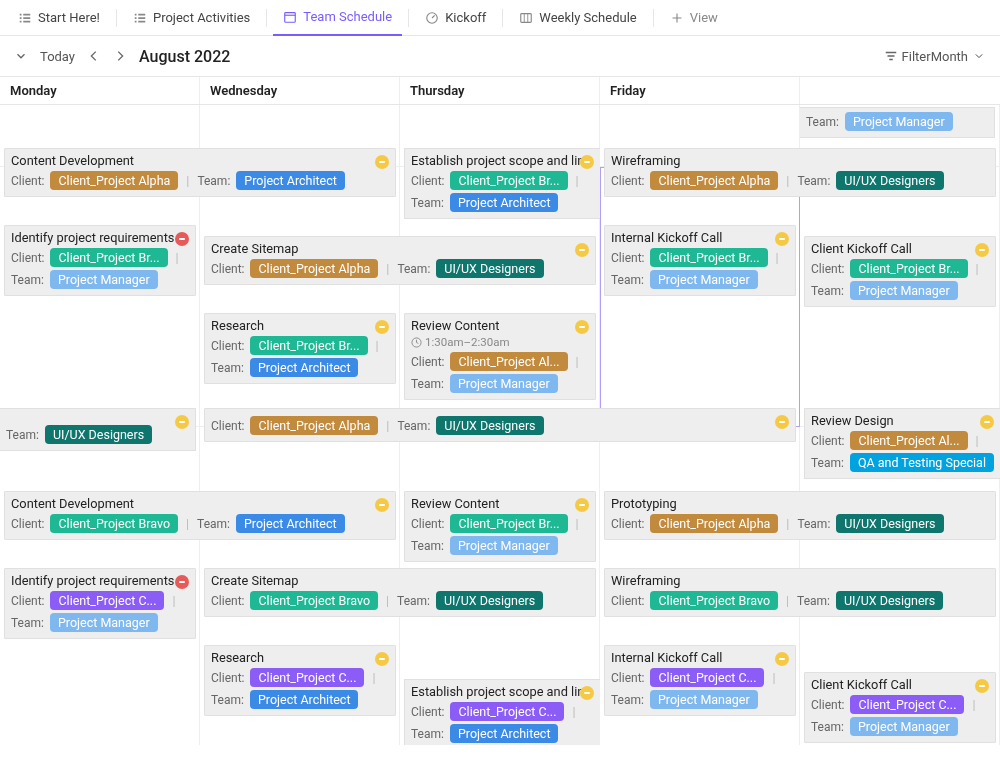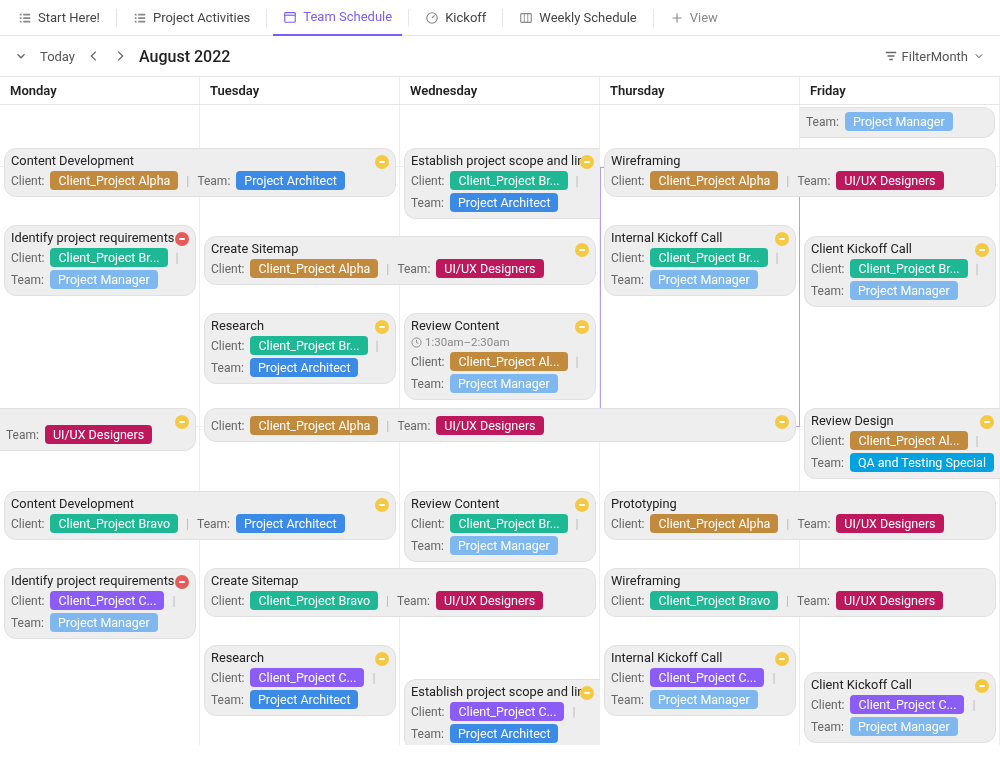--- a/index.html
+++ b/index.html
@@ -18,38 +18,38 @@
   .tb-spacer { flex:1; }
   .tb-right { display:flex; align-items:center; color:#555;}
   .cal-head { display:grid; grid-template-columns: repeat(5,1fr); border-top:1px solid #e6e6e6; border-bottom:1px solid #e6e6e6; }
   .cal-head-cell { padding:6px 10px; font-weight:600; font-size:13px; color:#222; border-right:1px solid #eee;}
   .cal-grid { display:grid; grid-template-columns: repeat(5,1fr); }
   .cal-cell { border-right:1px solid #eee; border-bottom:1px solid #eee; position:relative; min-height:50px; padding-bottom:22px;}
   .cal-cell.today-outline { outline:1.5px solid #b49cff; outline-offset:-1px; }
   .date { position:absolute; bottom:4px; right:8px; font-size:13px; color:#444;}
   .date.today { color:#7b5cff; }
   .events-area { position:relative; padding-top:4px;}
-  .event { background:#eeeeee; border:1px solid #e0e0e0; border-radius:12px; padding:4px 6px 6px 6px; margin:3px 4px; font-size:12.5px; position:relative; overflow:hidden;}
+  .event { background:#eeeeee; border:1px solid #e0e0e0; border-radius:1px; padding:4px 6px 6px 6px; margin:3px 4px; font-size:12.5px; position:relative; overflow:hidden;}
   .event-title { white-space:nowrap; overflow:hidden; text-overflow:ellipsis; color:#222; font-size:12.8px;}
   .event-row { display:flex; align-items:center; gap:6px; margin-top:3px; flex-wrap:wrap;}
   .event-label { color:#666; font-size:12px;}
   .chip { border-radius:4px; padding:2px 8px; color:#fff; font-size:12.5px; white-space:nowrap; overflow:hidden; text-overflow:ellipsis; max-width:140px;}
   .sep { color:#bbb; margin:0 2px;}
   .status-dot { width:14px; height:14px; border-radius:50%; position:absolute; top:6px; right:6px; display:flex; align-items:center; justify-content:center;}
   .status-yellow { background:#f6c945; }
   .status-red { background:#e65a5a; }
   .status-dot::after { content:''; width:6px; height:2px; background:#fff; border-radius:1px;}
   .time-row { color:#888; font-size:11.5px; display:flex; align-items:center; gap:3px; margin-top:2px;}
   .clock-icon { width:11px; height:11px; }
   
   .c-alpha { background:#c18a3d; }
   .c-bravo { background:#1fb895; }
   .c-charlie { background:#8b5cf6; }
   .t-architect { background:#3b8ae6; }
-  .t-uiux { background:#be185d; }
+  .t-uiux { background:#0f766e; }
   .t-pm { background:#7fb8ee; }
   .t-qa { background:#00a3e0; }
   .partial-clip { border-top-right-radius:0; border-bottom-right-radius:0; margin-right:0; border-right:0;}
   .partial-clip-left { border-top-left-radius:0; border-bottom-left-radius:0; margin-left:0; border-left:0;}
   .tiny-pill { display:inline-block; }
 </style>
 </head>
 <body>
 
 <div class="tabs">
@@ -153,21 +153,20 @@
         <svg viewBox="0 0 10 6" width="8" height="6">
             <path d="M1 1l4 4 4-4" fill="none" stroke="#444" stroke-width="1.2"></path>
           </svg>
       </span>
     </div>
   </div>
 </div>
 
 <div class="cal-head">
   <div class="cal-head-cell">Monday</div>
-  <div class="cal-head-cell">Tuesday</div>
   <div class="cal-head-cell">Wednesday</div>
   <div class="cal-head-cell">Thursday</div>
   <div class="cal-head-cell">Friday</div>
 </div>
 
 <div class="cal-grid">
   <div class="cal-cell" style="min-height:62px;">
       <div class="date">8</div>
     </div>
   <div class="cal-cell" style="min-height:62px;">

